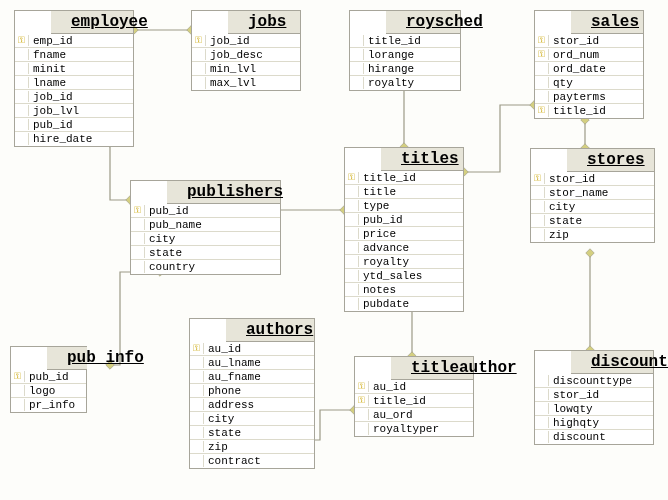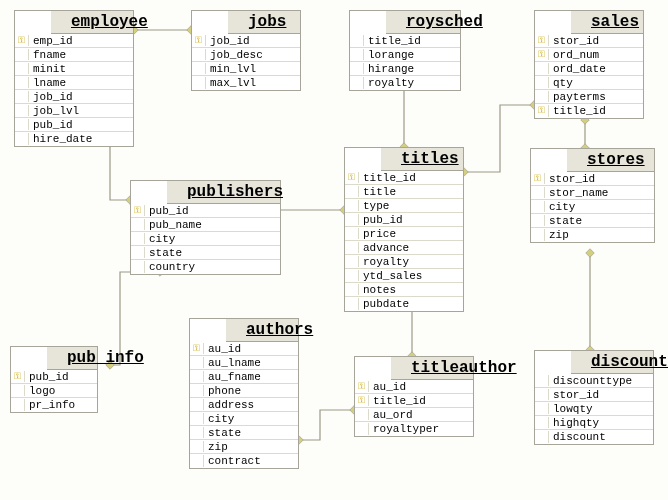--- a/index.html
+++ b/index.html
@@ -195,38 +195,38 @@
         </div>
         <div class="table-row">
           <div class="key-cell"></div>
           <div class="name-cell">state</div>
         </div>
         <div class="table-row">
           <div class="key-cell"></div>
           <div class="name-cell">country</div>
         </div>
       </div>
-      <div class="table" style="left: 10px; top: 346px; width: 88px;">
+      <div class="table" style="left: 10px; top: 346px; width: 77px;">
         <div class="table-header">pub_info</div>
         <div class="table-row">
           <div class="key-cell">
             <span class="key-icon">⚿</span>
           </div>
           <div class="name-cell">pub_id</div>
         </div>
         <div class="table-row">
           <div class="key-cell"></div>
           <div class="name-cell">logo</div>
         </div>
         <div class="table-row">
           <div class="key-cell"></div>
           <div class="name-cell">pr_info</div>
         </div>
       </div>
-      <div class="table" style="left: 189px; top: 318px; width: 110px;">
+      <div class="table" style="left: 189px; top: 318px; width: 126px;">
         <div class="table-header">authors</div>
         <div class="table-row">
           <div class="key-cell">
             <span class="key-icon">⚿</span>
           </div>
           <div class="name-cell">au_id</div>
         </div>
         <div class="table-row">
           <div class="key-cell"></div>
           <div class="name-cell">au_lname</div>

